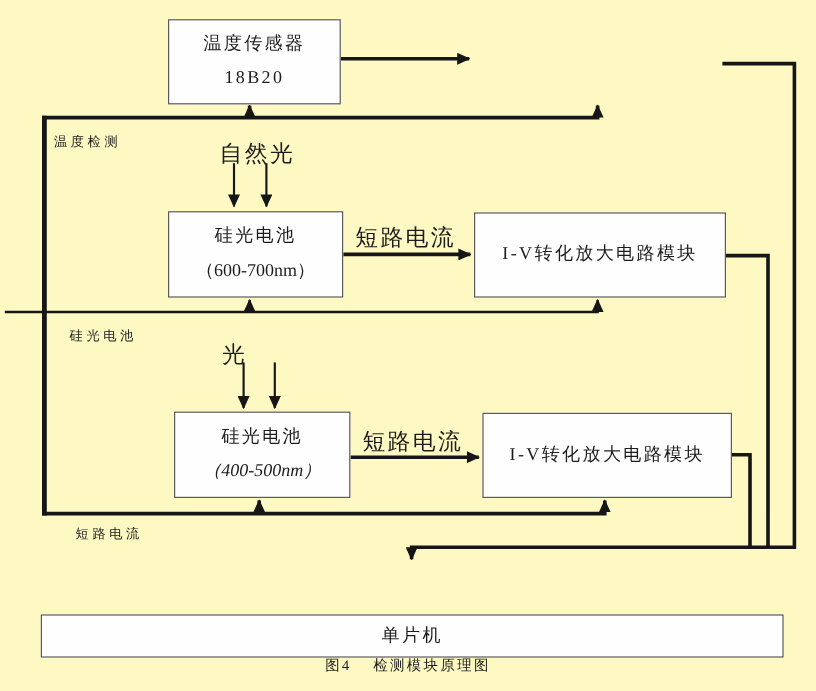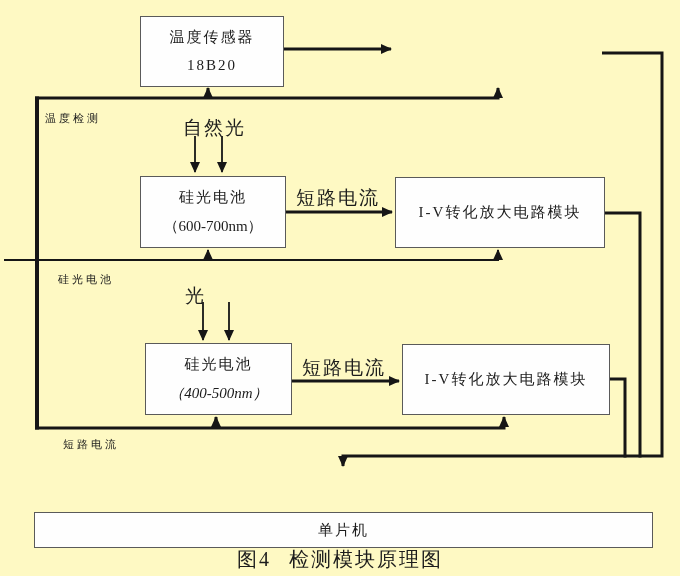--- a/index.html
+++ b/index.html
@@ -16,21 +16,21 @@
   .box.two{justify-content:space-evenly;}
   .box .ln{line-height:1;}
   .seclabel{
     position:absolute;font-size:11px;letter-spacing:3px;white-space:nowrap;z-index:3;
   }
   .flowlabel{
     position:absolute;font-size:19px;letter-spacing:2px;white-space:nowrap;z-index:3;
   }
   .caption{
     position:absolute;left:0;top:546px;width:680px;text-align:center;
-    font-size:20px;letter-spacing:2px;z-index:3;
+    font-size:12px;letter-spacing:2px;z-index:3;
   }
   .caption .fig{margin-right:18px;}
 </style>
 </head>
 <body>
 
 <div id="canvas">
 
   <svg id="wires" viewBox="0 0 680 576" xmlns="http://www.w3.org/2000/svg">
     <defs>

